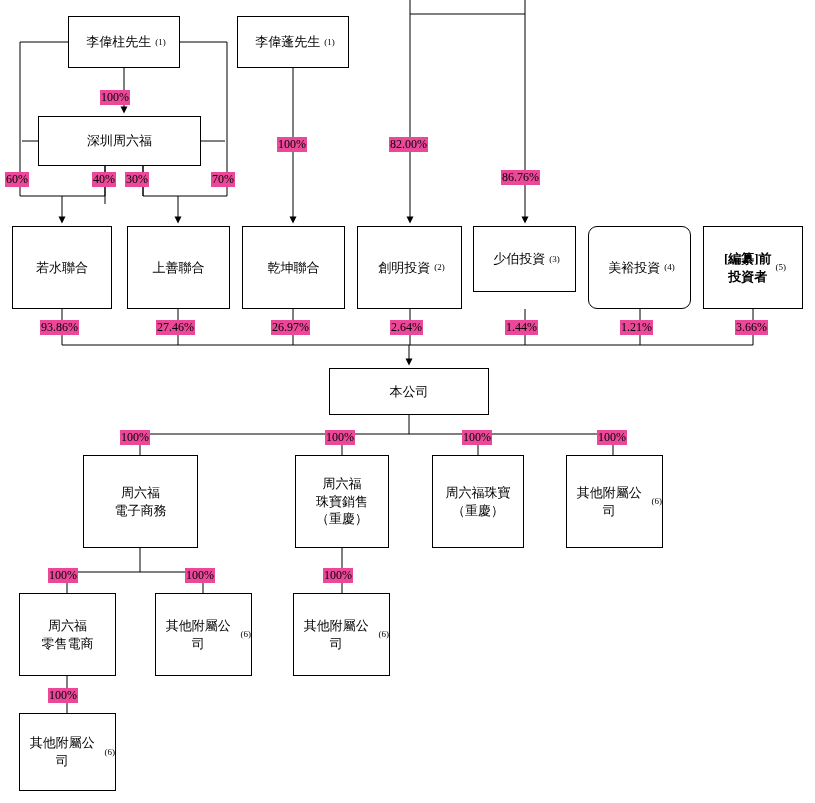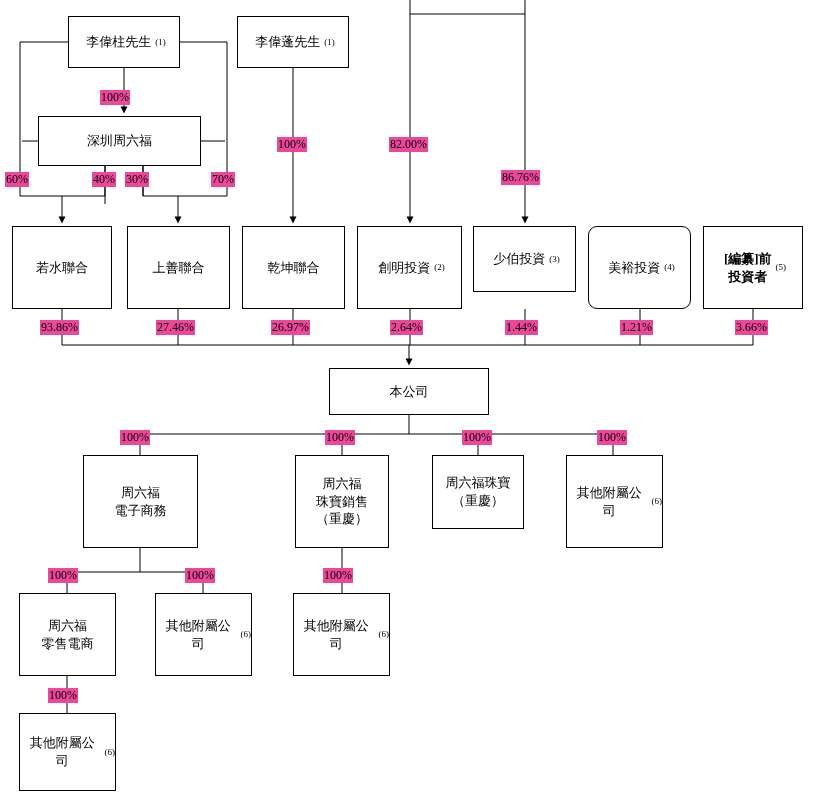--- a/index.html
+++ b/index.html
@@ -172,21 +172,21 @@
       </div>
       <div class="node" style="left: 83px; top: 455px; width: 115px; height: 93px;">
         <span class="inner">周六福
 電子商務</span>
       </div>
       <div class="node" style="left: 295px; top: 455px; width: 94px; height: 93px;">
         <span class="inner">周六福
 珠寶銷售
 （重慶）</span>
       </div>
-      <div class="node" style="left: 432px; top: 455px; width: 92px; height: 74px;">
+      <div class="node" style="left: 432px; top: 455px; width: 92px; height: 93px;">
         <span class="inner">周六福珠寶
 （重慶）</span>
       </div>
       <div class="node" style="left: 566px; top: 455px; width: 97px; height: 93px;">
         <span class="inner">其他附屬公司</span>
         <span class="sup">(6)</span>
       </div>
       <div class="node" style="left: 19px; top: 593px; width: 97px; height: 83px;">
         <span class="inner">周六福
 零售電商</span>

